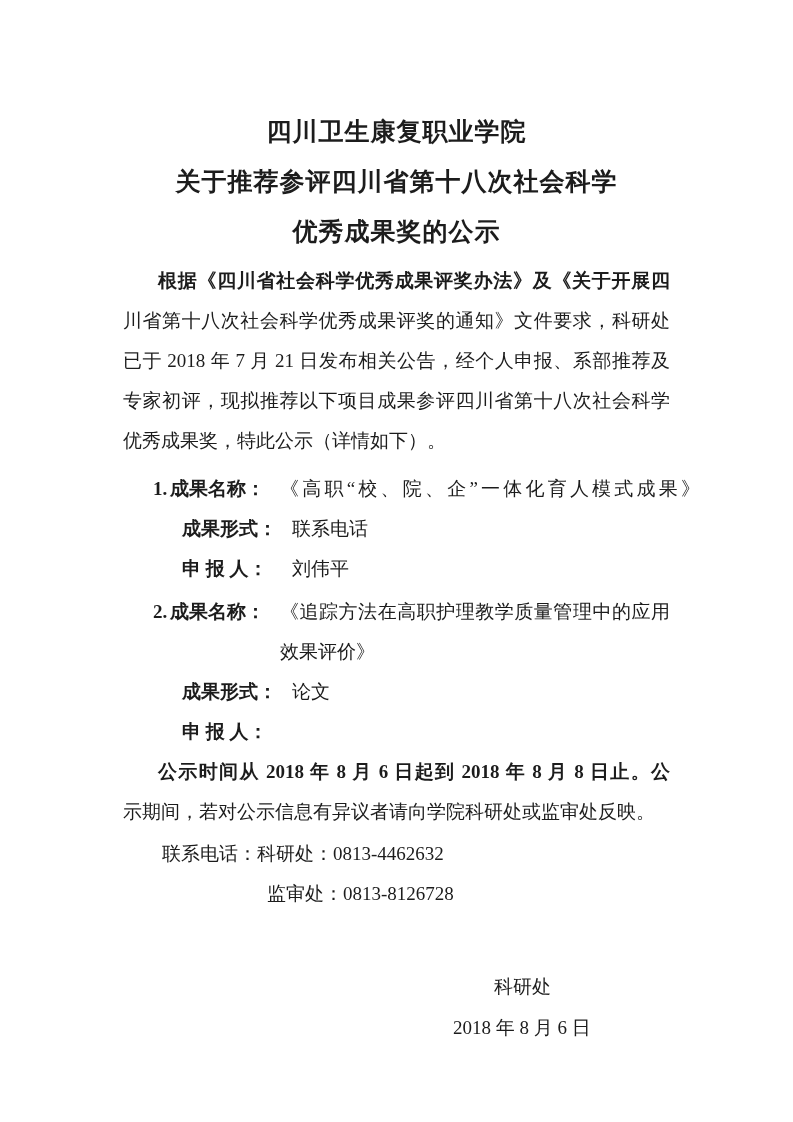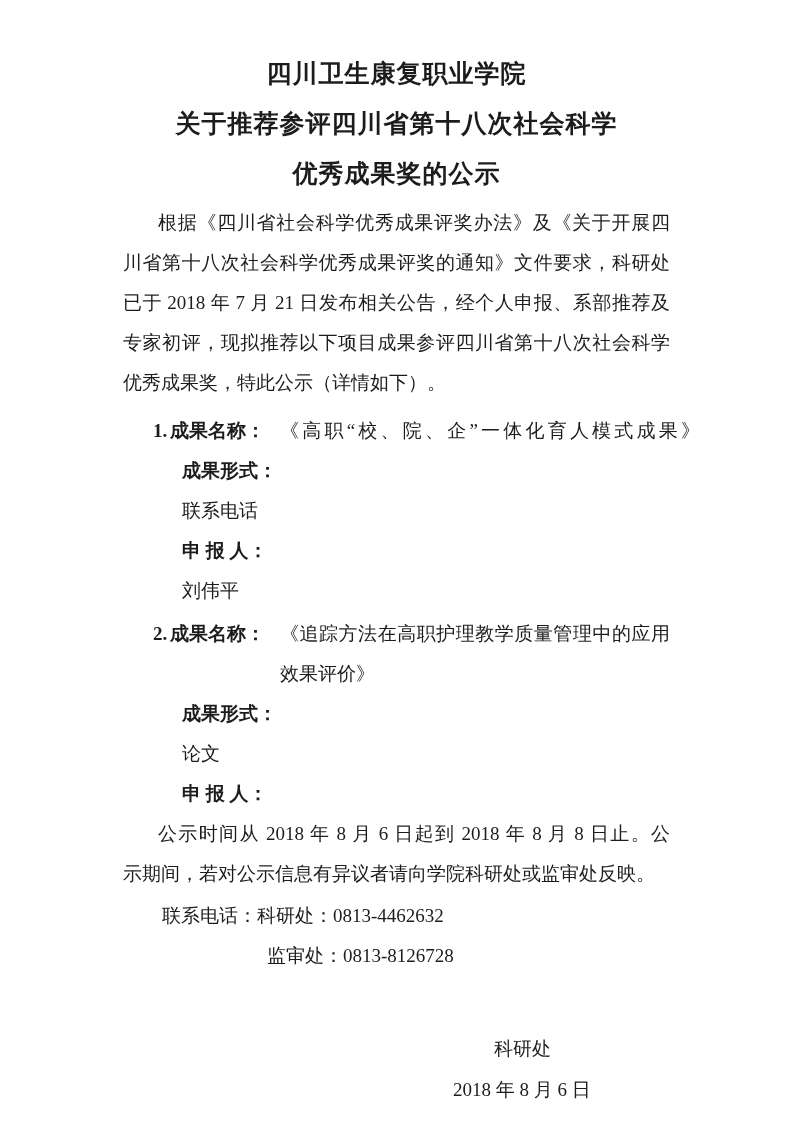--- a/index.html
+++ b/index.html
@@ -5,21 +5,21 @@
   * { margin: 0; padding: 0; box-sizing: border-box; }
   html, body { background: #ffffff; }
   .page {
     position: relative;
     width: 793px;
     height: 1122px;
     margin: 0 auto;
     background: #ffffff;
     color: #1c1c1c;
     font-family: "Liberation Serif", serif;
-    padding: 48px 123px 0 123px;
+    padding: 106px 123px 0 123px;
     overflow: hidden;
     border-radius: 9px;
   }
   .title-line {
     height: 50px;
     display: flex;
     align-items: center;
     justify-content: center;
     font-size: 25px;
     font-weight: bold;
@@ -30,42 +30,42 @@
     height: 40px;
     line-height: 40px;
     font-size: 19px;
     white-space: nowrap;
   }
   .just {
     text-align: justify;
     text-align-last: justify;
     text-justify: inter-character;
   }
-  .indent { text-indent: 35px; }
+  .indent { text-indent: 35px; font-weight: bold; }
   .intro { margin-top: 5px; }
   .item { }
   .item-first { display: flex; padding-left: 30px; }
   .item-num {
     width: 17px;
     flex: none;
     font-weight: bold;
     font-size: 19px;
     line-height: 40px;
   }
   .item-label {
     width: 110px;
     flex: none;
     font-weight: bold;
     font-size: 19px;
     line-height: 40px;
     white-space: nowrap;
   }
   .item-content { flex: 1; }
   .item-content .overhang { margin-right: -30px; }
-  .item-sub { display: flex; padding-left: 59px; flex-direction: column; }
+  .item-sub { display: flex; padding-left: 59px; }
   .item1 { margin-top: 8px; }
   .item2 { margin-top: 3px; }
   .notice { margin-top: 0; }
   .contact { margin-top: 2px; }
   .contact-phone { padding-left: 39px; }
   .contact-audit { padding-left: 144px; }
   .signature { margin-top: 52px; }
   .sig-dept { height: 41px; line-height: 41px; font-size: 19px; margin-left: 371px; white-space: nowrap; }
   .sig-date { height: 41px; line-height: 41px; font-size: 19px; margin-left: 330px; white-space: nowrap; }
 </style>

